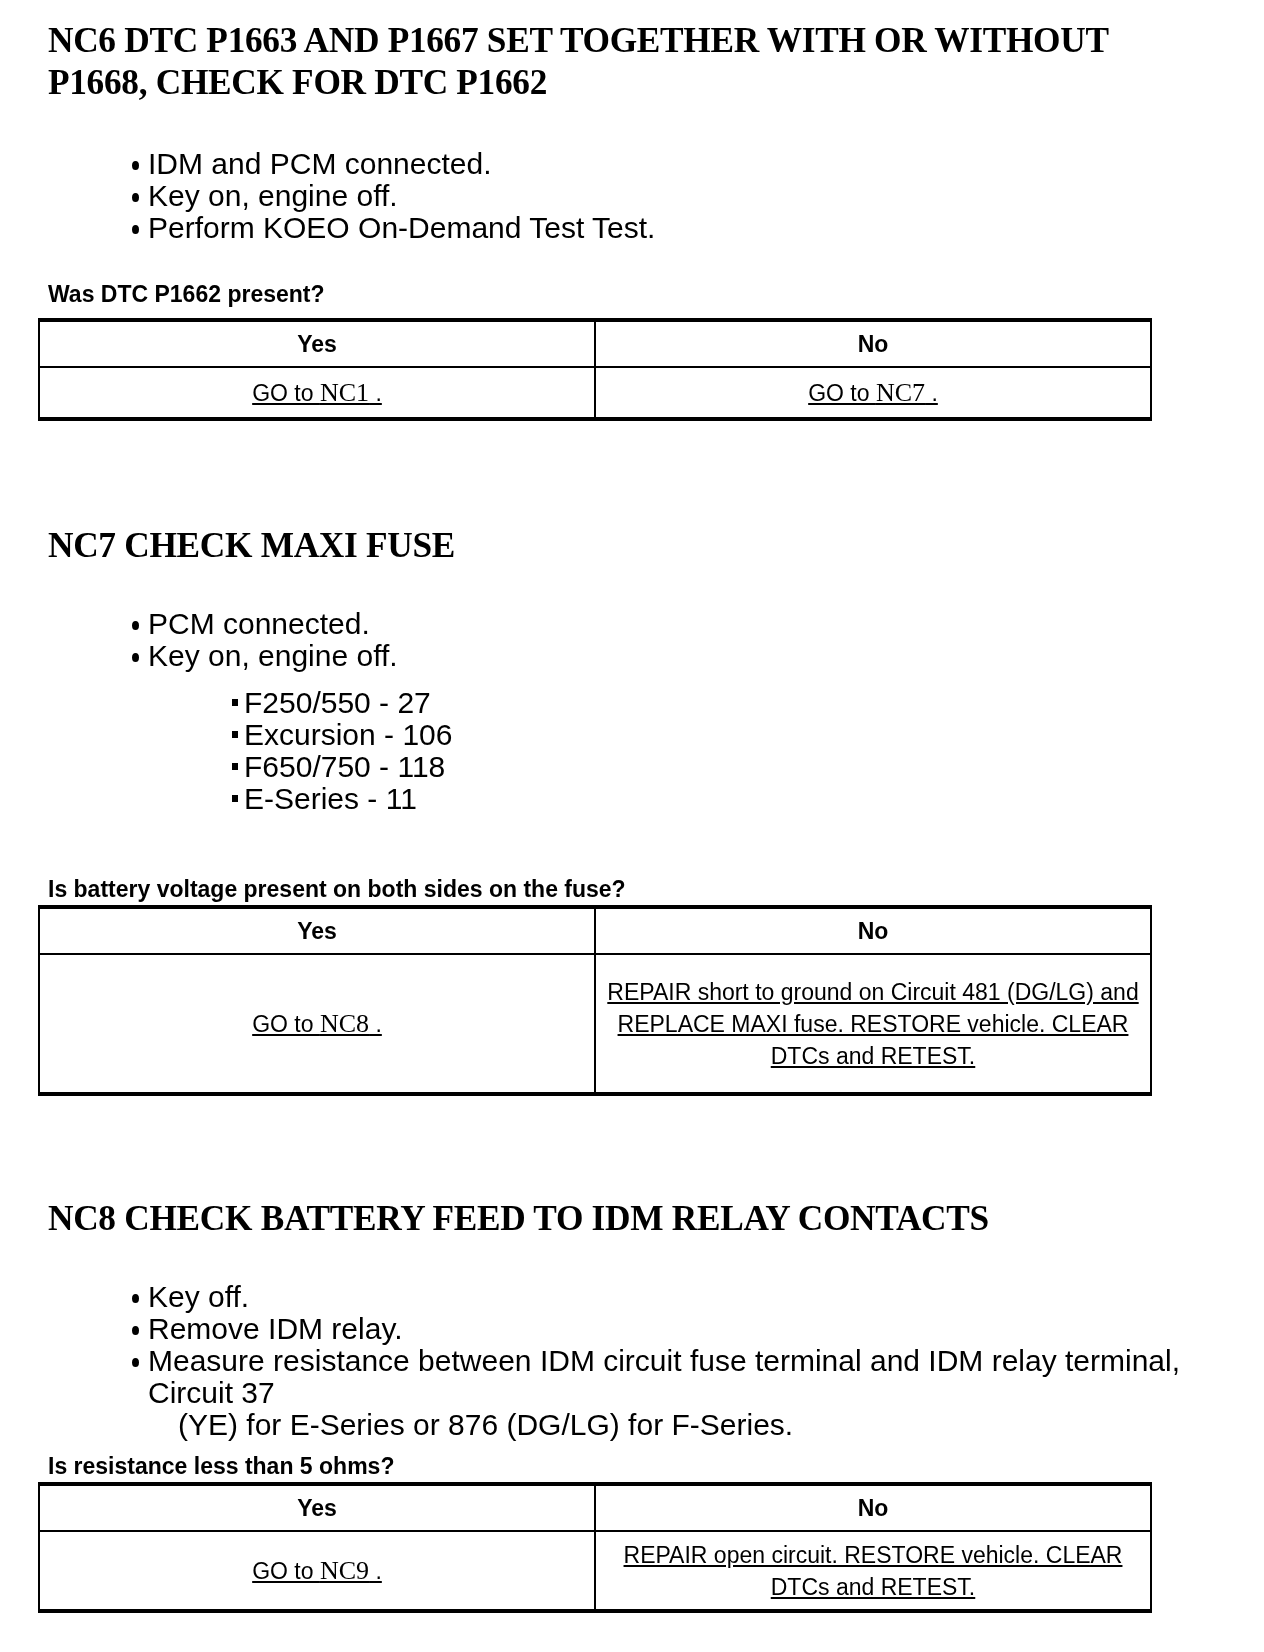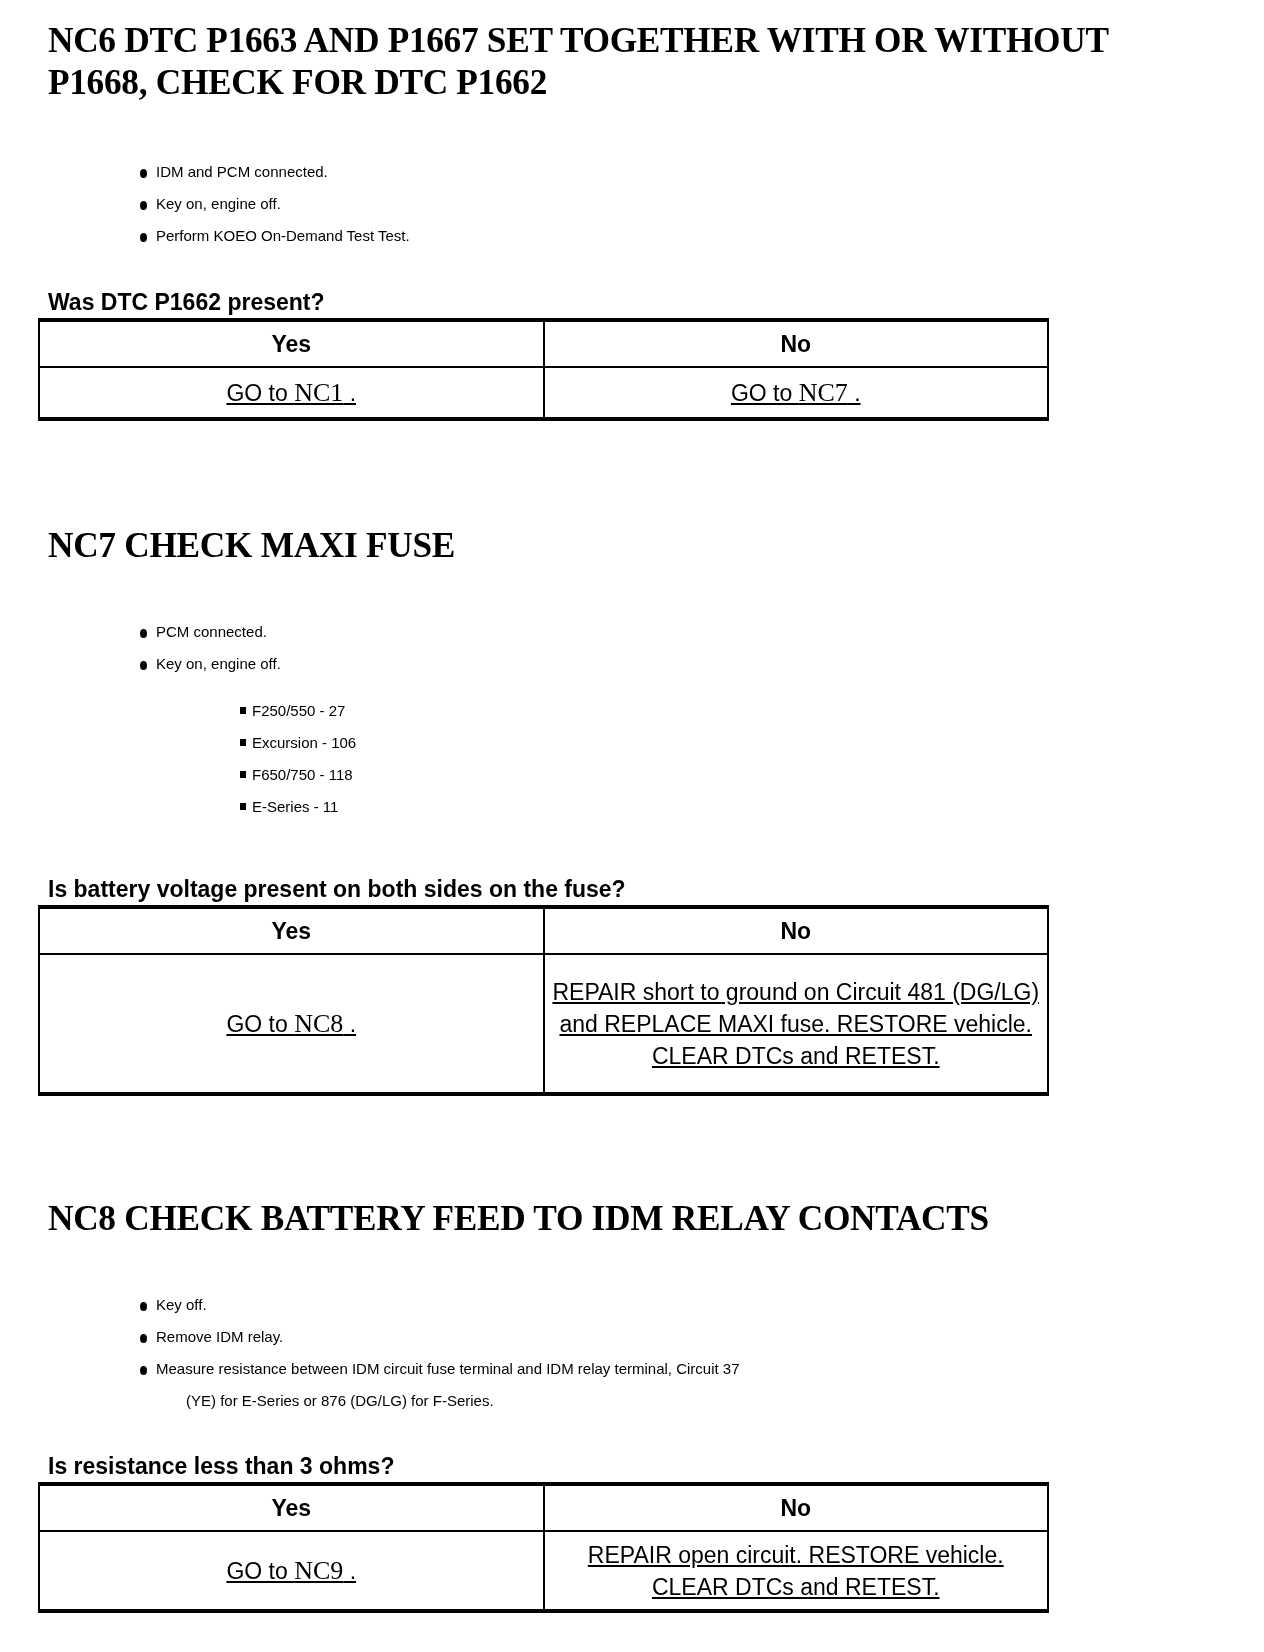--- a/index.html
+++ b/index.html
@@ -28,24 +28,24 @@
       font-weight: bold;
       font-size: 36px;
       line-height: 42px;
       letter-spacing: -0.3px;
       transform: scaleX(0.98);
       transform-origin: left top;
     }
     .steps {
       position: absolute;
       left: 128px;
-      margin: 8px;
+      margin: 0;
       padding: 0;
       list-style: none;
-      font-size: 15px;
+      font-size: 30px;
       line-height: 32px;
     }
     .steps li {
       position: relative;
       padding-left: 20px;
     }
     .steps li.bullet::before {
       content: "";
       position: absolute;
       left: 4px;
@@ -82,21 +82,21 @@
       position: absolute;
       left: 48px;
       margin: 0;
       font-weight: bold;
       font-size: 23px;
       line-height: 28px;
     }
     table.answer {
       position: absolute;
       left: 38px;
-      width: 1011px;
+      width: 1114px;
       border-collapse: collapse;
       font-size: 23px;
       line-height: 32px;
     }
     table.answer th, table.answer td {
       border: 2px solid #000;
       padding: 0 6px;
       width: 50%;
     }
     table.answer thead tr {
@@ -129,21 +129,21 @@
 <div class="section" style="top:0;">
   <h1 class="heading" style="top:19px;">
     <span>NC6 DTC P1663 AND P1667 SET TOGETHER WITH OR WITHOUT</span><br>
     <span>P1668, CHECK FOR DTC P1662</span>
   </h1>
   <ul class="steps" style="top:148px;">
     <li class="bullet">IDM and PCM connected.</li>
     <li class="bullet">Key on, engine off.</li>
     <li class="bullet">Perform KOEO On-Demand Test Test.</li>
   </ul>
-  <p class="question" style="top:288px;">Was DTC P1662 present?</p>
+  <p class="question" style="top:280px;">Was DTC P1662 present?</p>
   <table class="answer" style="top:318px;">
     <thead>
       <tr>
         <th>Yes</th>
         <th>No</th>
       </tr>
     </thead>
     <tbody>
       <tr style="height:52px;">
         <td>
@@ -195,21 +195,21 @@
 <div class="section" style="top:0;">
   <h1 class="heading" style="top:1197px;">NC8 CHECK BATTERY FEED TO IDM RELAY CONTACTS</h1>
   <ul class="steps" style="top:1281px;">
     <li class="bullet">Key off.</li>
     <li class="bullet">Remove IDM relay.</li>
     <li class="bullet">Measure resistance between IDM circuit fuse terminal and IDM relay terminal, Circuit 37</li>
     <li>
         <span class="cont">(YE) for E-Series or 876 (DG/LG) for F-Series.</span>
       </li>
   </ul>
-  <p class="question" style="top:1452px;">Is resistance less than 3 ohms?</p>
+  <p class="question" style="top:1452px;">Is resistance less than 5 ohms?</p>
   <table class="answer" style="top:1482px;">
     <thead>
       <tr>
         <th>Yes</th>
         <th>No</th>
       </tr>
     </thead>
     <tbody>
       <tr style="height:80px;">
         <td>

